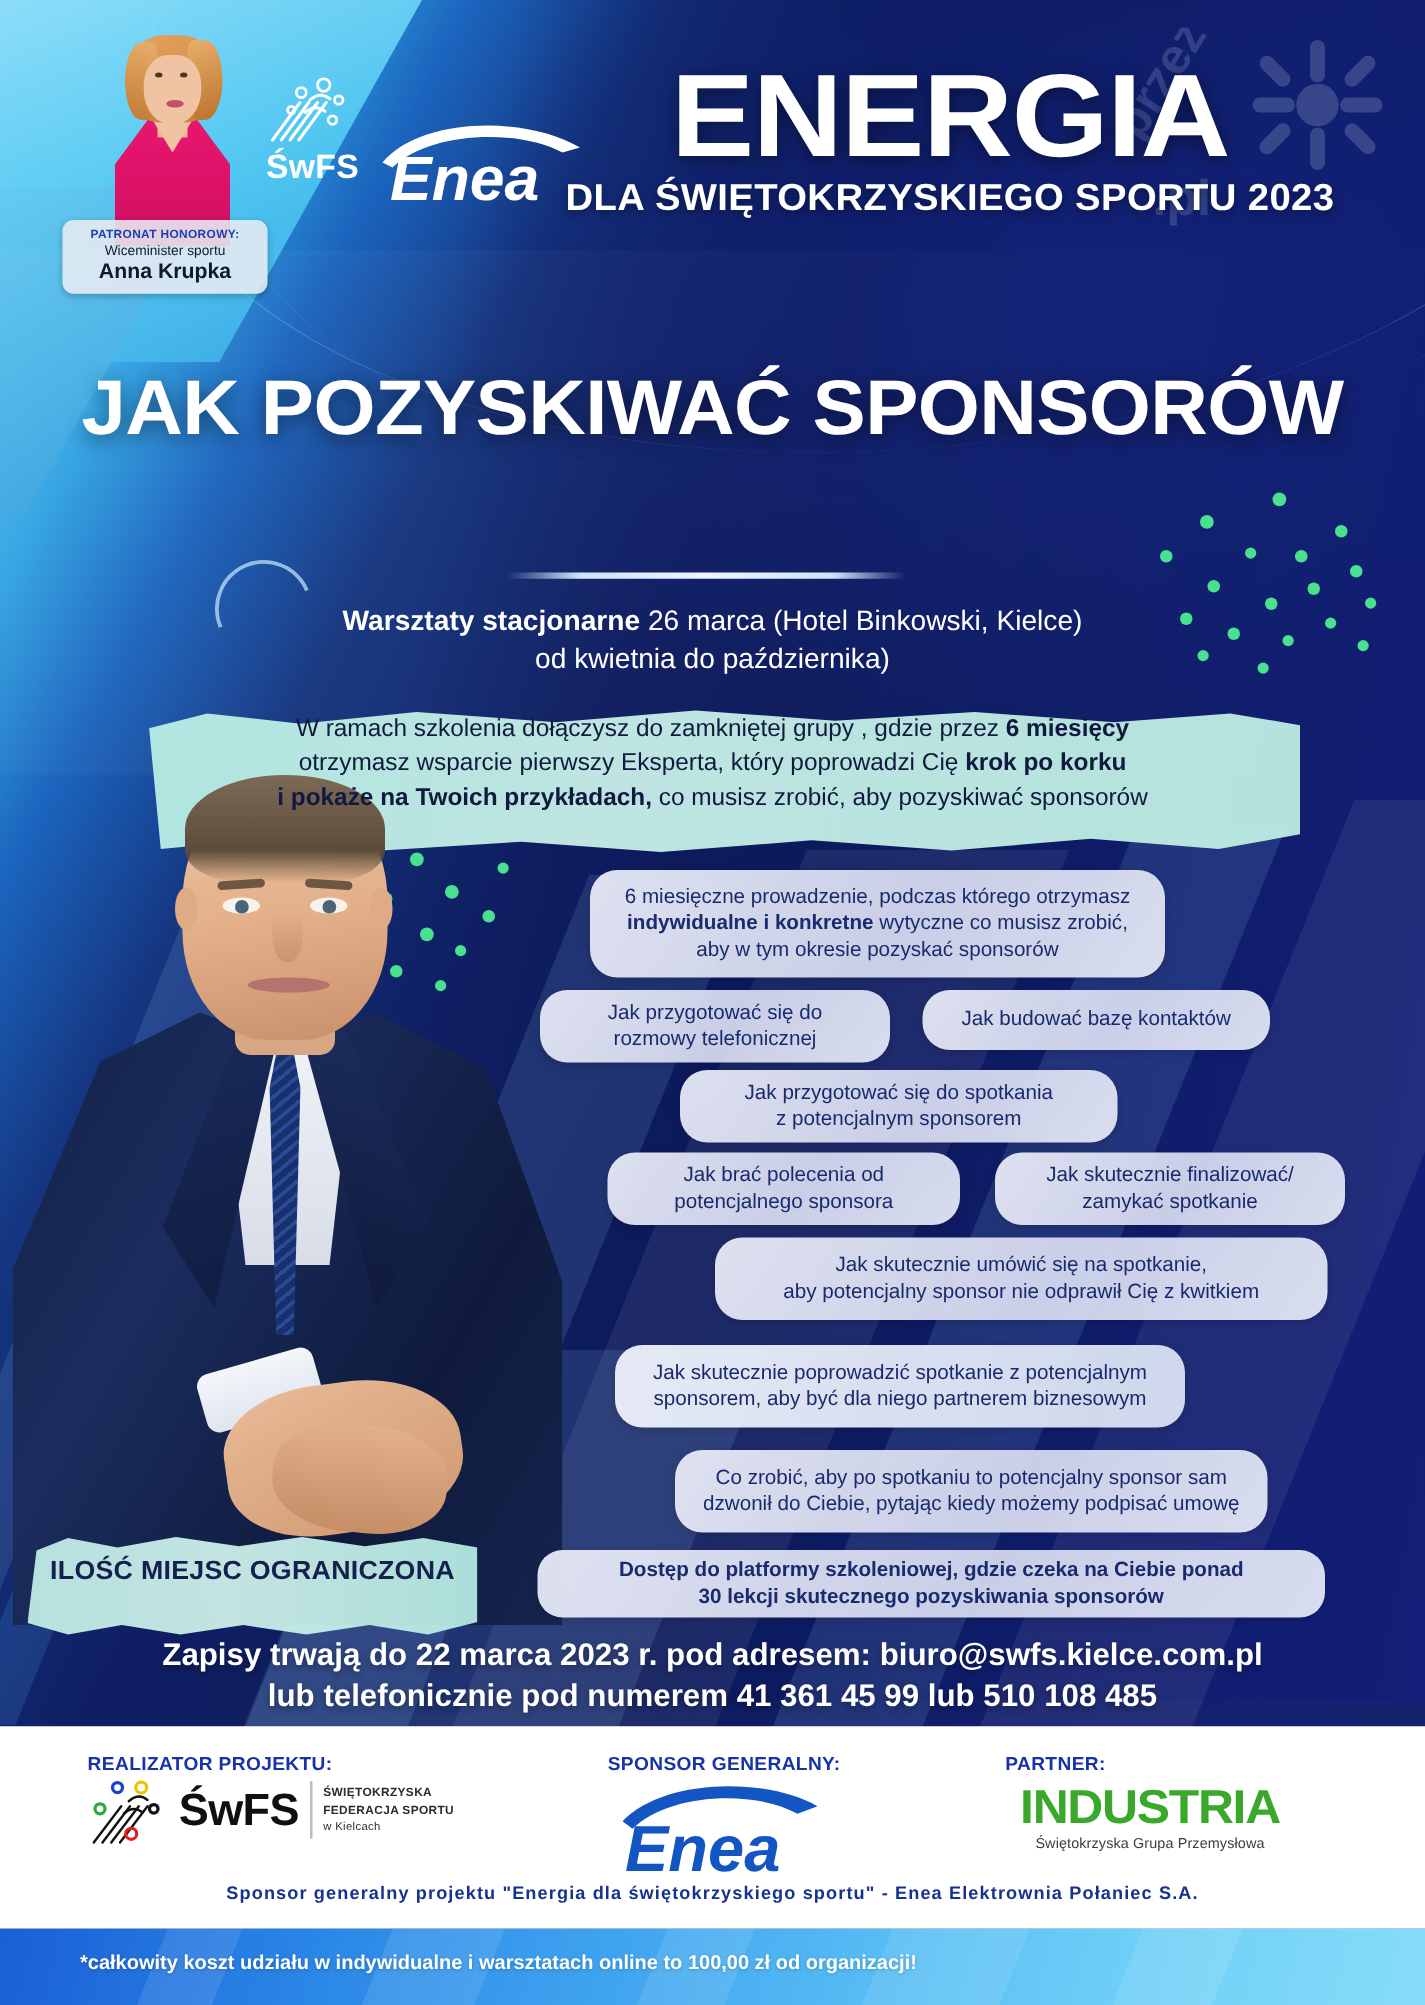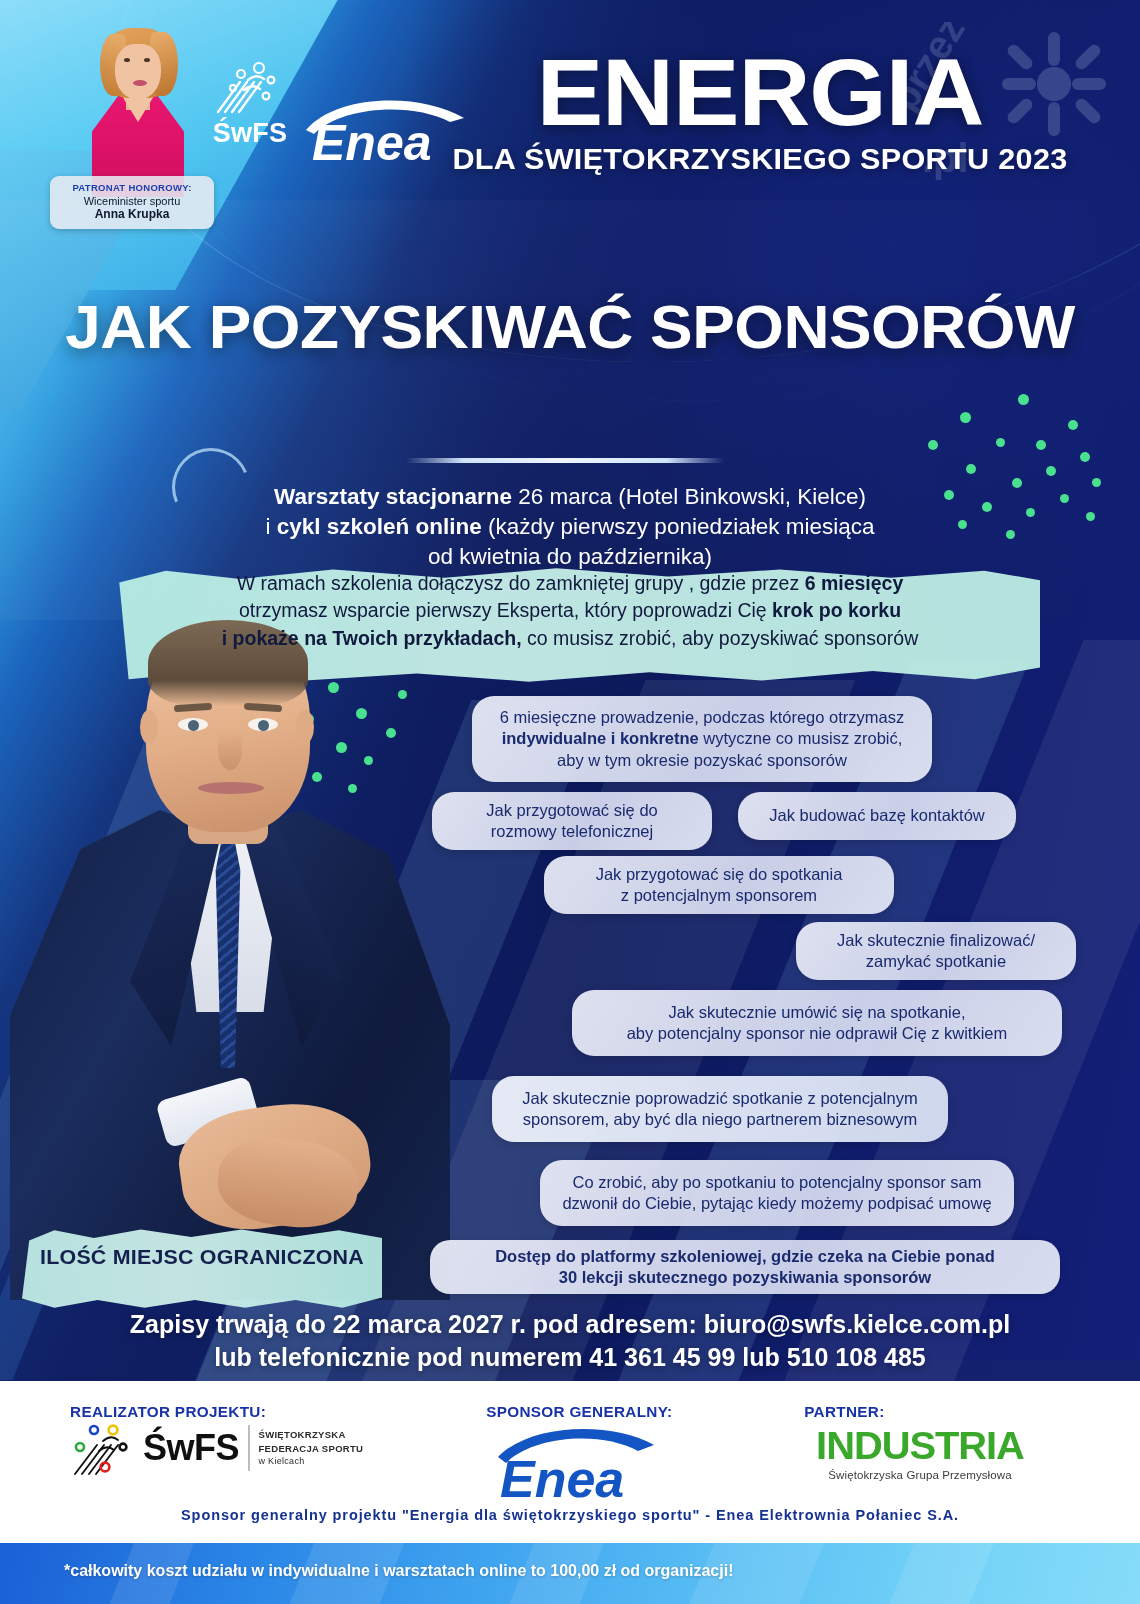--- a/index.html
+++ b/index.html
@@ -141,21 +141,21 @@
   .patron-badge {
     position: absolute; left: 50px; top: 176px;
     width: 164px; padding: 6px 8px 8px;
     background: rgba(231,236,243,.88);
     border-radius: 9px;
     text-align: center;
     box-shadow: 0 2px 6px rgba(0,0,0,.22);
   }
   .patron-title { font-size: 9.5px; font-weight: 700; color: #1b3fae; letter-spacing: .3px; }
   .patron-l1 { font-size: 11px; color: #10182f; margin-top: 2px; }
-  .patron-l2 { font-size: 12px; font-weight: 700; color: #10182f; }
+  .patron-l2 { font-size: 17px; font-weight: 700; color: #10182f; }
 
   .swfs-head { position: absolute; left: 196px; top: 60px; width: 108px; height: 110px; }
   .swfs-head .mark { position: relative; width: 72px; height: 56px; margin: 0 auto; }
   .swfs-head .label { text-align: center; color: #fff; font-weight: 700; font-size: 27px; letter-spacing: .2px; margin-top: 2px; }
 
   .enea-head { position: absolute; left: 300px; top: 86px; width: 170px; height: 80px; }
 
   .headline-wrap { position: absolute; left: 430px; top: 48px; width: 660px; text-align: center; }
   .energia {
     font-family: "Liberation Sans", sans-serif;
@@ -517,23 +517,20 @@
   </div>
 
   <div class="main-title">JAK POZYSKIWAĆ SPONSORÓW</div>
   <div class="divider"></div>
   <div class="ring"></div>
 
   <div class="details">
     <div>
       <b>Warsztaty stacjonarne</b><span> 26 marca (Hotel Binkowski, Kielce)</span>
     </div>
-    <div>
-      <span>i </span><b>cykl szkoleń online</b><span> (każdy pierwszy poniedziałek miesiąca</span>
-    </div>
     <div>od kwietnia do października)</div>
   </div>
 
   <div class="intro">
     <div>
       <span>W ramach szkolenia dołączysz do zamkniętej grupy , gdzie przez </span><b>6 miesięcy</b>
     </div>
     <div>
       <span>otrzymasz wsparcie pierwszy Eksperta, który poprowadzi Cię </span><b>krok po korku</b>
     </div>
@@ -551,20 +548,22 @@
   </div>
 
   <div class="pill" style="left:432px; top:792px; width:280px; height:58px; white-space:pre-line;">Jak przygotować się do
 rozmowy telefonicznej</div>
 
   <div class="pill" style="left:738px; top:792px; width:278px; height:48px;">Jak budować bazę kontaktów</div>
 
   <div class="pill" style="left:544px; top:856px; width:350px; height:58px; white-space:pre-line;">Jak przygotować się do spotkania
 z potencjalnym sponsorem</div>
 
+  <div class="pill" style="left:486px; top:922px; width:282px; height:58px; white-space:pre-line;">Jak brać polecenia od
+potencjalnego sponsora</div>
 
   <div class="pill" style="left:796px; top:922px; width:280px; height:58px; white-space:pre-line;">Jak skutecznie finalizować/
 zamykać spotkanie</div>
 
   <div class="pill" style="left:572px; top:990px; width:490px; height:66px; white-space:pre-line;">Jak skutecznie umówić się na spotkanie,
 aby potencjalny sponsor nie odprawił Cię z kwitkiem</div>
 
   <div class="pill wide-light" style="left:492px; top:1076px; width:456px; height:66px; white-space:pre-line;">Jak skutecznie poprowadzić spotkanie z potencjalnym
 sponsorem, aby być dla niego partnerem biznesowym</div>
 
@@ -572,21 +571,21 @@
 dzwonił do Ciebie, pytając kiedy możemy podpisać umowę</div>
 
   <div class="pill bold" style="left:430px; top:1240px; width:630px; height:54px; white-space:pre-line; border-radius:20px;">Dostęp do platformy szkoleniowej, gdzie czeka na Ciebie ponad
 30 lekcji skutecznego pozyskiwania sponsorów</div>
 
   <div class="brush brush-limit"></div>
   <div class="limit-text">ILOŚĆ MIEJSC OGRANICZONA</div>
 
   <div class="contact">
     <div>
-      <span>Zapisy trwają do 22 marca 2027 r. pod adresem: </span><span class="em">biuro@swfs.kielce.com.pl</span>
+      <span>Zapisy trwają do 22 marca 2023 r. pod adresem: </span><span class="em">biuro@swfs.kielce.com.pl</span>
     </div>
     <div>lub telefonicznie pod numerem 41 361 45 99 lub 510 108 485</div>
   </div>
 
   <div class="footer">
     <div class="f-head" style="left:72px;  top:22px;">REALIZATOR PROJEKTU:</div>
     <div class="f-head" style="left:488px; top:22px;">SPONSOR GENERALNY:</div>
     <div class="f-head" style="left:805px; top:22px;">PARTNER:</div>
 
     <div class="swfs-foot">

